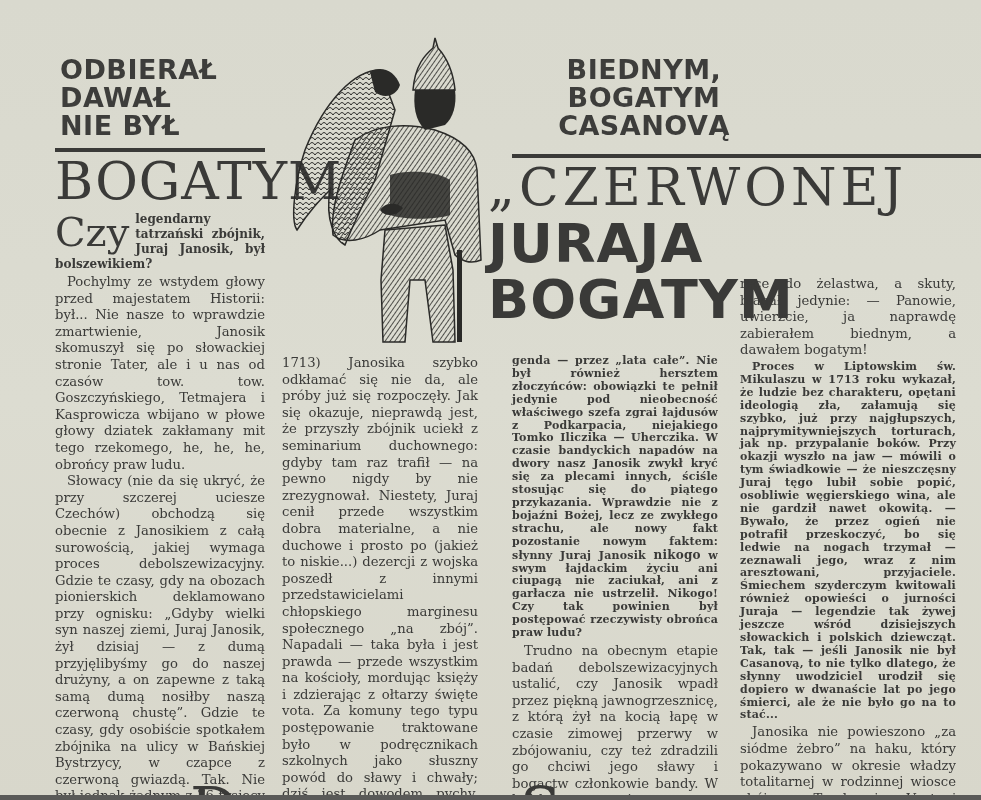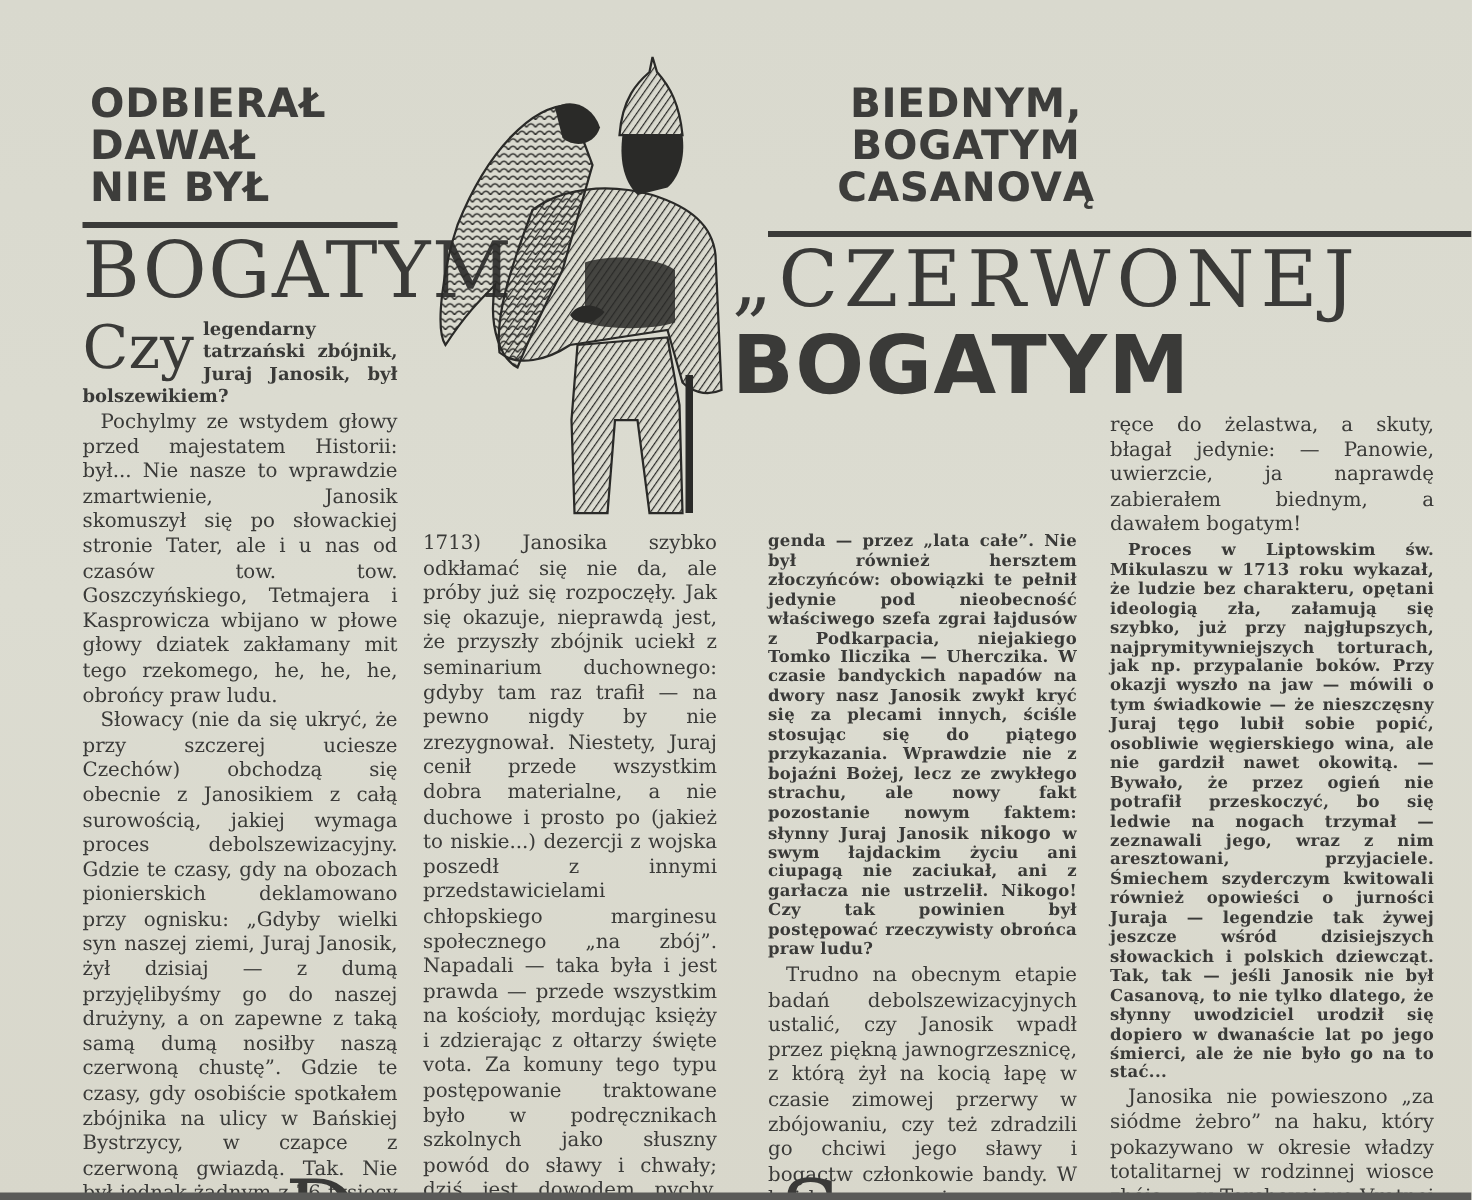--- a/index.html
+++ b/index.html
@@ -44,20 +44,21 @@
   <div class="head head-left">BOGATYM</div>
 
   <div class="kicker kicker-right">
     <div>BIEDNYM,</div>
     <div>BOGATYM</div>
     <div>CASANOVĄ</div>
   </div>
   <div class="rule rule-right"></div>
   <div class="head head-right">
     <div>„CZERWONEJ</div>
+    <div class="sans">JURAJA</div>
     <div class="sans">BOGATYM</div>
   </div>
 
   <svg class="illus" viewBox="0 0 220 320" xmlns="http://www.w3.org/2000/svg">
     <defs>
       <pattern id="hatch" width="4" height="4" patternUnits="userSpaceOnUse" patternTransform="rotate(35)">
         <line x1="0" y1="0" x2="0" y2="4" stroke="#2a2a28" stroke-width="1.6"></line>
       </pattern>
       <pattern id="feather" width="6" height="5" patternUnits="userSpaceOnUse">
         <path d="M0 5 Q3 0 6 5" fill="none" stroke="#2a2a28" stroke-width="1"></path>

